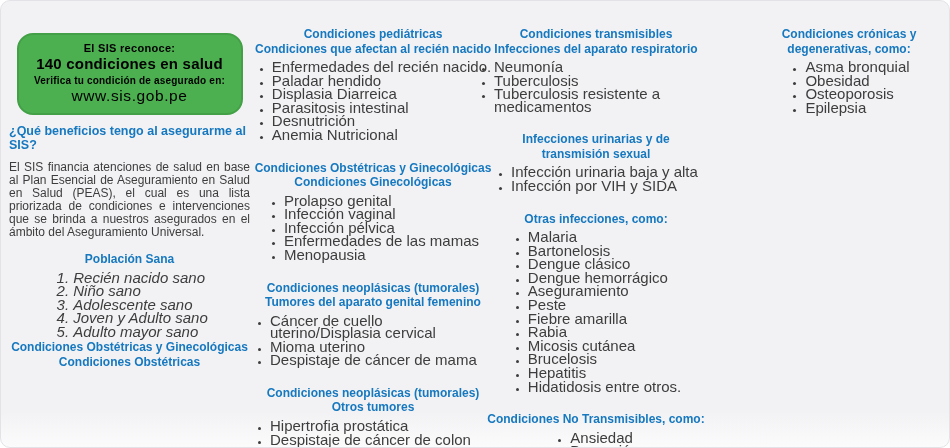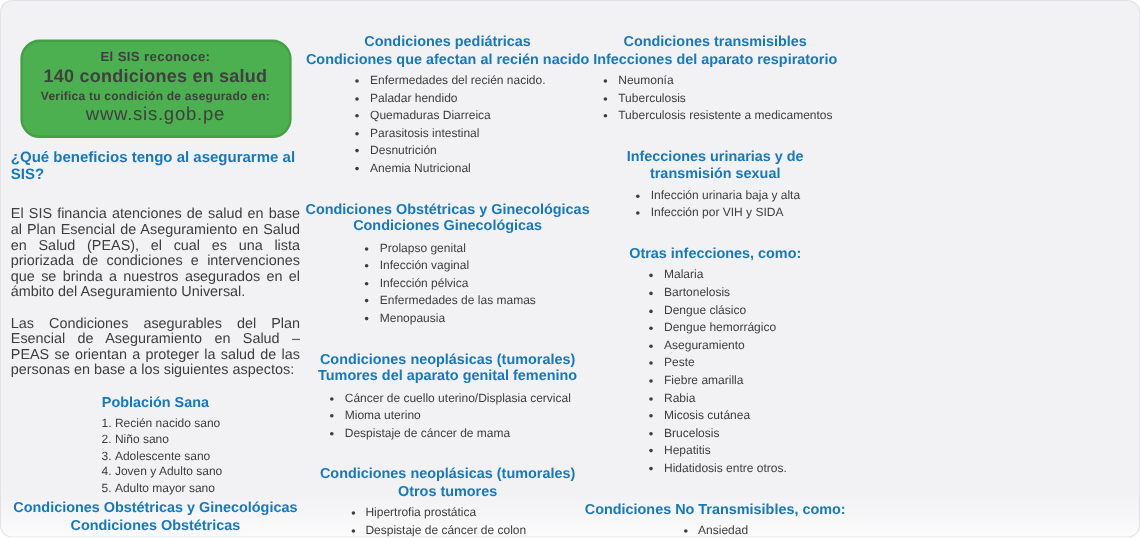--- a/index.html
+++ b/index.html
@@ -12,62 +12,61 @@
   }
   .col { position:absolute; top:24px; }
   .col1 { left:8px;   width:241px; top:30px; }
   .col2 { left:252px; width:240px; }
   .col3 { left:476px; width:238px; }
   .col4 { left:752px; width:192px; }
 
   .badge {
     width:226px; margin:2px auto 9px auto; padding:7px 6px 8px 6px;
     background:#4caf50; border:2px solid #43a047; border-radius:16px;
-    text-align:center; color:#404040; box-sizing:border-box;
+    text-align:center; color:#000000; box-sizing:border-box;
   }
   .badge .b1 { font-size:11px;   font-weight:bold; letter-spacing:.3px; }
   .badge .b2 { font-size:15px; font-weight:bold; margin-top:1px; letter-spacing:.2px; }
   .badge .b3 { font-size:10px;   font-weight:bold; margin-top:3px; letter-spacing:.2px; }
   .badge .b4 { font-size:15.5px; font-weight:normal; margin-top:1px; letter-spacing:.6px; }
 
-  .qhead { color:#1678bf; font-size:12.5px; font-weight:bold; margin:0 0 20px 0; }
+  .qhead { color:#1678bf; font-size:12.5px; font-weight:bold; margin:0 0 9px 0; }
   .para  { font-size:12px; line-height:13px; text-align:justify; margin:0 0 13px 0; }
 
   .sec h3 {
     color:#1678bf; font-size:12px; line-height:14.5px; font-weight:bold;
     text-align:center; margin:2px 0 5px 0;
   }
   .col2 .sec:first-child h3, .col3 .sec:first-child h3, .col4 .sec:first-child h3 { margin-top:2px; }
   .col1 .sec:first-child h3 { margin-top:11px; }
   .col2 .sec h3, .col3 .sec h3 { margin-top:19px; }
   .col2 .sec:first-child h3, .col3 .sec:first-child h3 { margin-top:2px; }
 
   .sec ul, .sec ol {
     width:fit-content; margin:0 auto; padding-left:17px;
-    font-size:10px; line-height:12.6px;
+    font-size:15px; line-height:12.6px;
   }
-  .sec ol { padding-left:22px; }
+  .sec ol { padding-left:22px;font-style:italic; }
   .sec li { margin:0 0 1px 0; }
   .sec ul li::marker { font-size:9px; }
 </style>
 </head>
 <body>
 
 <div class="page">
 
   <div class="col col1">
     <div class="badge">
       <div class="b1">El SIS reconoce:</div>
       <div class="b2">140 condiciones en salud</div>
       <div class="b3">Verifica tu condición de asegurado en:</div>
       <div class="b4">www.sis.gob.pe</div>
     </div>
     <h2 class="qhead">¿Qué beneficios tengo al asegurarme al SIS?</h2>
     <p class="para">El SIS financia atenciones de salud en base al Plan Esencial de Aseguramiento en Salud en Salud (PEAS), el cual es una lista priorizada de condiciones e intervenciones que se brinda a nuestros asegurados en el ámbito del Aseguramiento Universal.</p>
-    <p class="para">Las Condiciones asegurables del Plan Esencial de Aseguramiento en Salud – PEAS se orientan a proteger la salud de las personas en base a los siguientes aspectos:</p>
     <div>
         <div class="sec">
           <h3>Población Sana</h3>
           <ol>
             <li>Recién nacido sano</li>
             <li>Niño sano</li>
             <li>Adolescente sano</li>
             <li>Joven y Adulto sano</li>
             <li>Adulto mayor sano</li>
           </ol>
@@ -77,21 +76,21 @@
         </div>
       </div>
   </div>
 
   <div class="col col2">
       <div class="sec">
         <h3>Condiciones pediátricas<br>Condiciones que afectan al recién nacido</h3>
         <ul>
           <li>Enfermedades del recién nacido.</li>
           <li>Paladar hendido</li>
-          <li>Quemaduras Diarreica</li>
+          <li>Displasia Diarreica</li>
           <li>Parasitosis intestinal</li>
           <li>Desnutrición</li>
           <li>Anemia Nutricional</li>
         </ul>
       </div>
       <div class="sec">
         <h3>Condiciones Obstétricas y Ginecológicas<br>Condiciones Ginecológicas</h3>
         <ul>
           <li>Prolapso genital</li>
           <li>Infección vaginal</li>
@@ -152,15 +151,24 @@
       </div>
       <div class="sec">
         <h3>Condiciones No Transmisibles, como:</h3>
         <ul>
           <li>Ansiedad</li>
           <li>Depresión</li>
         </ul>
       </div>
     </div>
   <div class="col col4">
+      <div class="sec">
+        <h3>Condiciones crónicas y<br>degenerativas, como:</h3>
+        <ul>
+          <li>Asma bronquial</li>
+          <li>Obesidad</li>
+          <li>Osteoporosis</li>
+          <li>Epilepsia</li>
+        </ul>
+      </div>
     </div>
 
 </div>
 
 </body></html>

